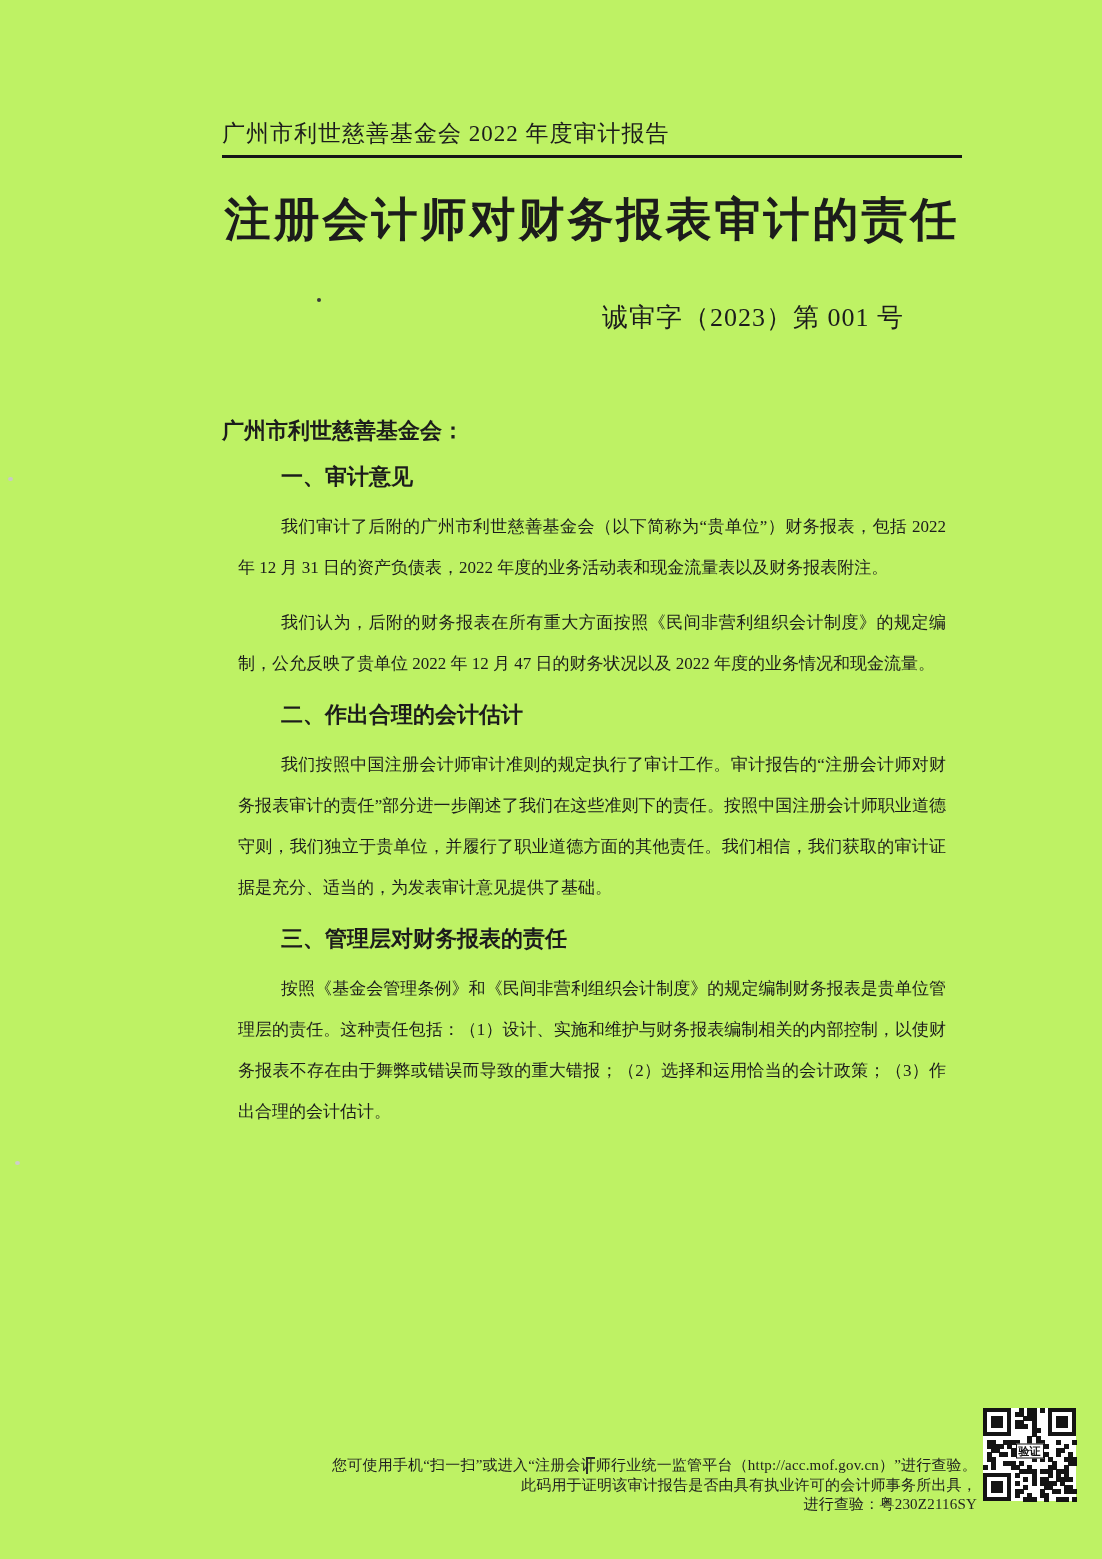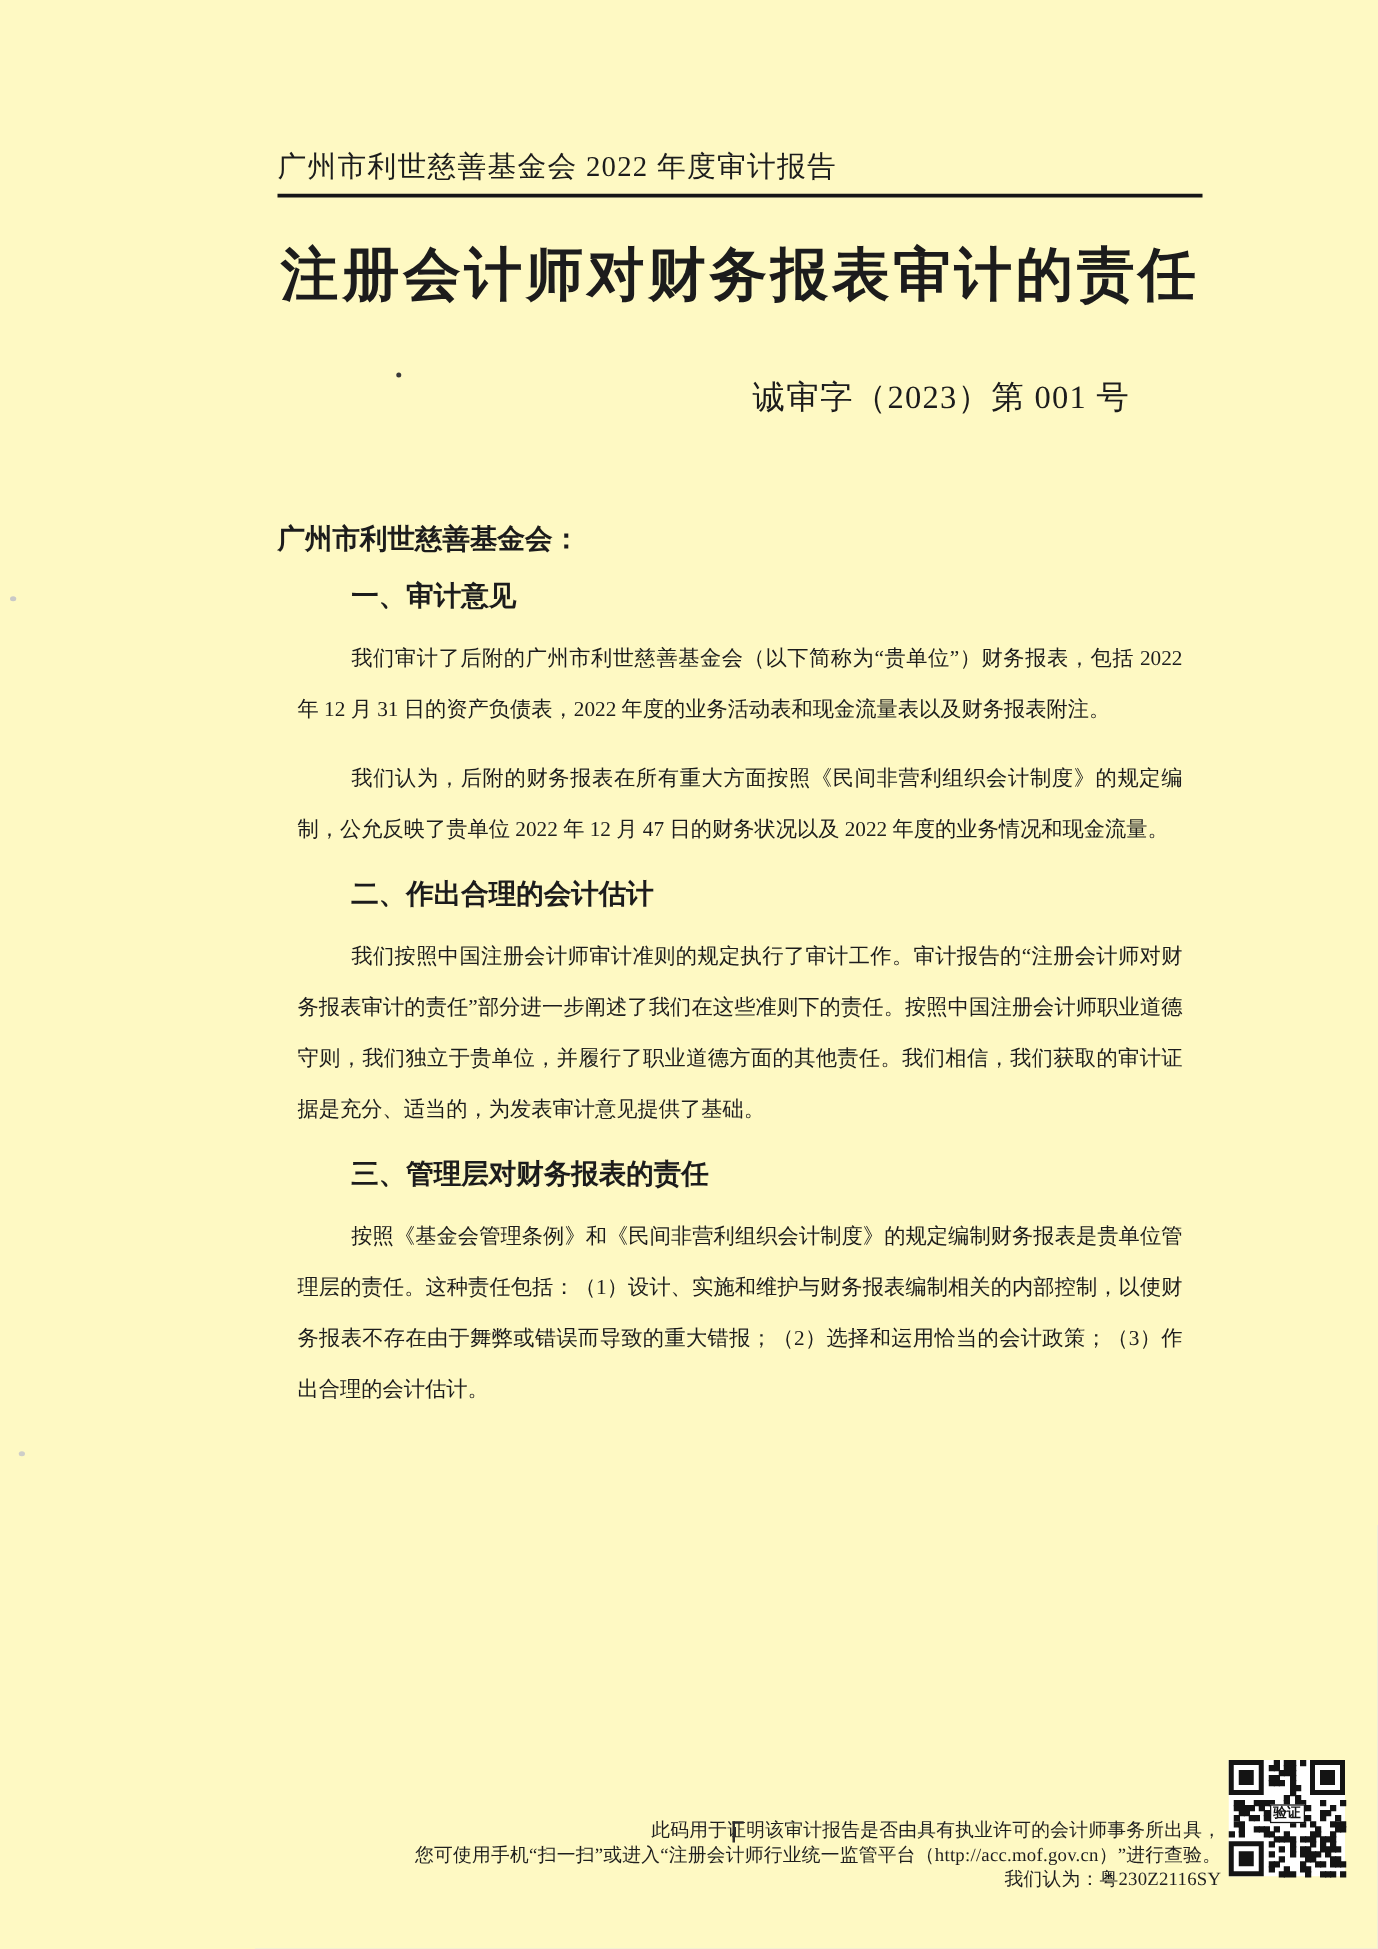--- a/index.html
+++ b/index.html
@@ -1,21 +1,21 @@
 <!DOCTYPE html>
 <html><head>
 <meta charset="utf-8">
 <style>
   html, body { margin: 0; padding: 0; background: #e8e8e8; }
   .page {
     position: relative;
     width: 1102px;
     height: 1559px;
     margin: 0 auto;
-    background: #fef9c3;
+    background: #bef264;
     color: #1c1c1c;
     overflow: hidden;
     font-family: "Liberation Serif", "DejaVu Serif", serif;
   }
   .content {
     padding: 120px 140px 0 222px;
   }
   .running-header {
     font-size: 23px;
     line-height: 28px;
@@ -177,23 +177,23 @@
     </section>
 
     <section>
       <h3 class="sec-heading">三、管理层对财务报表的责任</h3>
       <p class="para">按照《基金会管理条例》和《民间非营利组织会计制度》的规定编制财务报表是贵单位管理层的责任。这种责任包括：（1）设计、实施和维护与财务报表编制相关的内部控制，以使财务报表不存在由于舞弊或错误而导致的重大错报；（2）选择和运用恰当的会计政策；（3）作出合理的会计估计。</p>
     </section>
 
   </div>
 
   <div class="footer-note">
+    <div>您可使用手机“扫一扫”或进入“注册会计师行业统一监管平台（http://acc.mof.gov.cn）”进行查验。</div>
     <div>此码用于证明该审计报告是否由具有执业许可的会计师事务所出具，</div>
-    <div>您可使用手机“扫一扫”或进入“注册会计师行业统一监管平台（http://acc.mof.gov.cn）”进行查验。</div>
-    <div>我们认为：粤230Z2116SY</div>
+    <div>进行查验：粤230Z2116SY</div>
   </div>
 
   <div class="qr">
     <div class="qr-finder tl"></div>
     <div class="qr-finder tr"></div>
     <div class="qr-finder bl"></div>
 
   <i style="left:36.39px;top:0.00px;width:5px;height:5px"></i>
       <i style="left:44.48px;top:0.00px;width:5px;height:5px"></i>
       <i style="left:48.52px;top:0.00px;width:5px;height:5px"></i>

